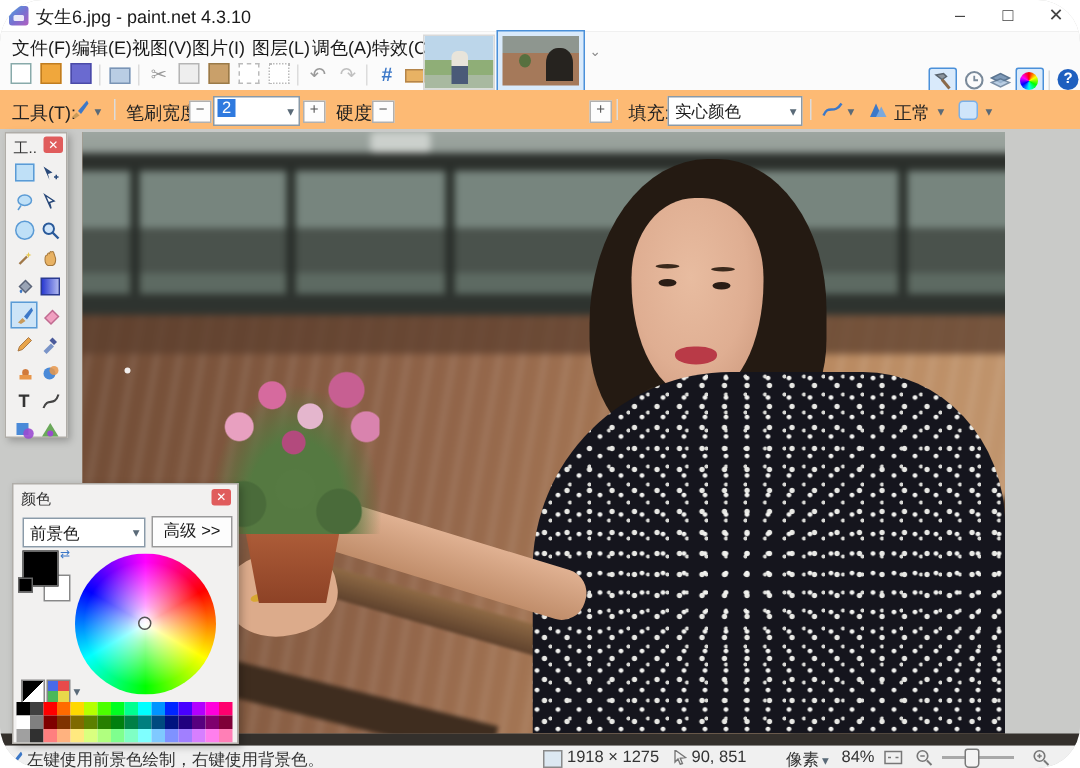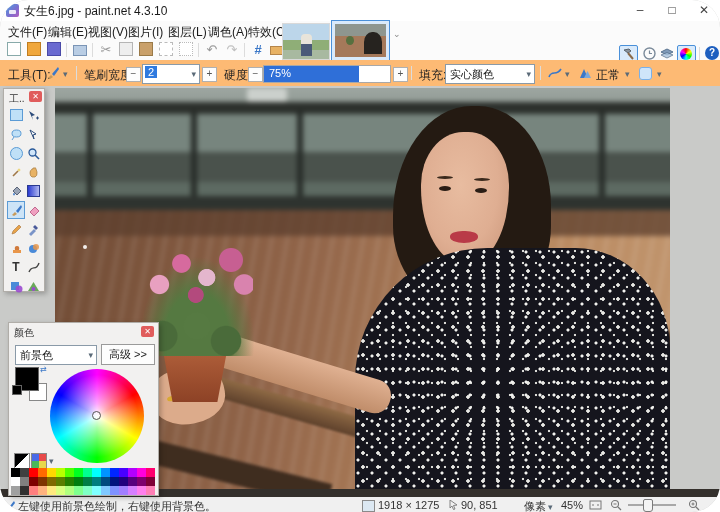--- a/index.html
+++ b/index.html
@@ -154,24 +154,20 @@
     <div class="abs vsep" style="left:76px;top:6px;"></div>
     <div class="abs optlabel" style="left:84px;">笔刷宽度:</div>
     <div class="abs stepbtn" style="left:126px;">−</div>
     <div class="abs combo" style="left:142px;width:56px;">
       <span style="position:absolute;left:2px;top:1px;background:#2f7adf;color:#fff;padding:0 3px;font-size:11px;">2</span>
       <span class="caret" style="position:absolute;right:3px;top:4px;">▾</span>
     </div>
     <div class="abs stepbtn" style="left:202px;">+</div>
     <div class="abs optlabel" style="left:224px;">硬度:</div>
     <div class="abs stepbtn" style="left:248px;">−</div>
-    <div class="abs" id="hard-slider" style="left:263px;">
-      <div id="hard-fill" style="width: 75%;"></div>
-      <div id="hard-txt">75%</div>
-    </div>
     <div class="abs stepbtn" style="left:393px;">+</div>
     <div class="abs vsep" style="left:411px;top:6px;"></div>
     <div class="abs optlabel" style="left:419px;">填充:</div>
     <div class="abs combo" style="left:445px;width:88px;">
       <span style="position:absolute;left:4px;top:2px;font-size:11px;">实心颜色</span>
       <span class="caret" style="position:absolute;right:3px;top:4px;">▾</span>
     </div>
     <div class="abs vsep" style="left:540px;top:6px;"></div>
     <div class="abs" style="left:548px;top:7px;">
       <svg width="14" height="12" viewBox="0 0 14 12">
@@ -436,21 +432,21 @@
     <div class="abs" style="left:362px;top:3px;width:11px;height:10px;border:1px solid #8a8a8a;background:#dce8f2;"></div>
     <div class="abs st" style="left:378px;">1918 × 1275</div>
     <div class="abs" style="left:449px;top:3px;">
       <svg width="9" height="10" viewBox="0 0 9 10">
           <path d="M1 0 L8 5 L4.5 5.5 L6 9 L4.5 9.5 L3 6 L1 8 Z" fill="none" stroke="#777" stroke-width=".9"></path>
         </svg>
     </div>
     <div class="abs st" style="left:461px;">90, 851</div>
     <div class="abs st" style="left:524px;">像素</div>
     <div class="abs caret" style="left:548px;top:5px;">▾</div>
-    <div class="abs st" style="left:561px;">45%</div>
+    <div class="abs st" style="left:561px;">84%</div>
     <div class="abs" style="left:589px;top:3px;">
       <svg width="13" height="10" viewBox="0 0 13 10">
           <rect x="1" y="1" width="11" height="8" fill="none" stroke="#777"></rect>
           <path d="M3 5 h2 M8 5 h2" stroke="#777"></path>
         </svg>
     </div>
     <div class="abs" style="left:610px;top:2px;">
       <svg width="12" height="12" viewBox="0 0 12 12">
           <circle cx="5" cy="5" r="3.5" fill="none" stroke="#777" stroke-width="1.1"></circle>
           <path d="M3.5 5 h3" stroke="#777"></path>

